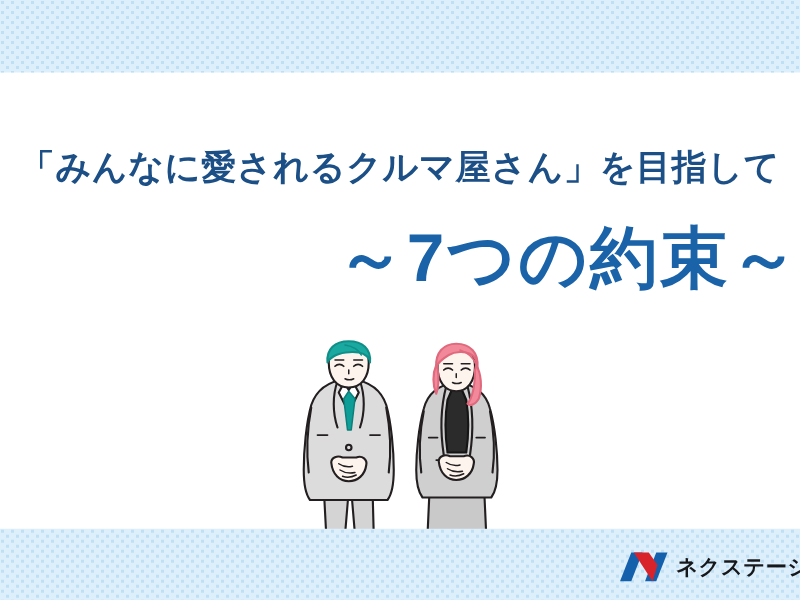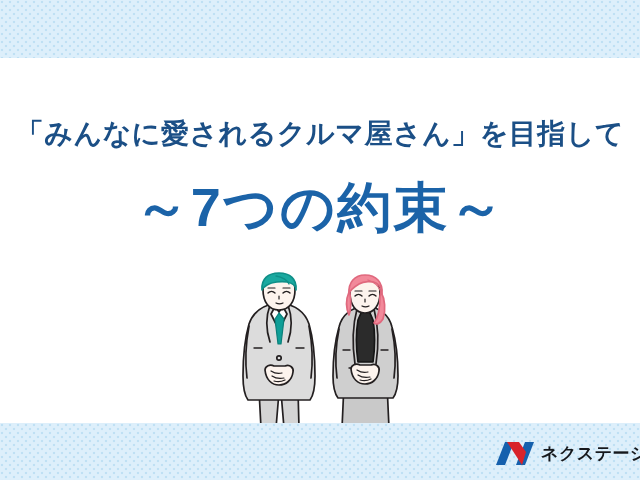--- a/index.html
+++ b/index.html
@@ -46,21 +46,21 @@
     letter-spacing: 0.5px;
     color: #1b4f86;
     white-space: nowrap;
     line-height: 1.15;
   }
   .subheadline-wrap {
     position: absolute;
     left: 0;
     top: 178px;
     width: 640px;
-    text-align: center;
+    text-align: right;
   }
   .subheadline {
     font-size: 54px;
     font-weight: 700;
     letter-spacing: 2px;
     color: #1b63a8;
     white-space: nowrap;
     line-height: 1.1;
   }
 

